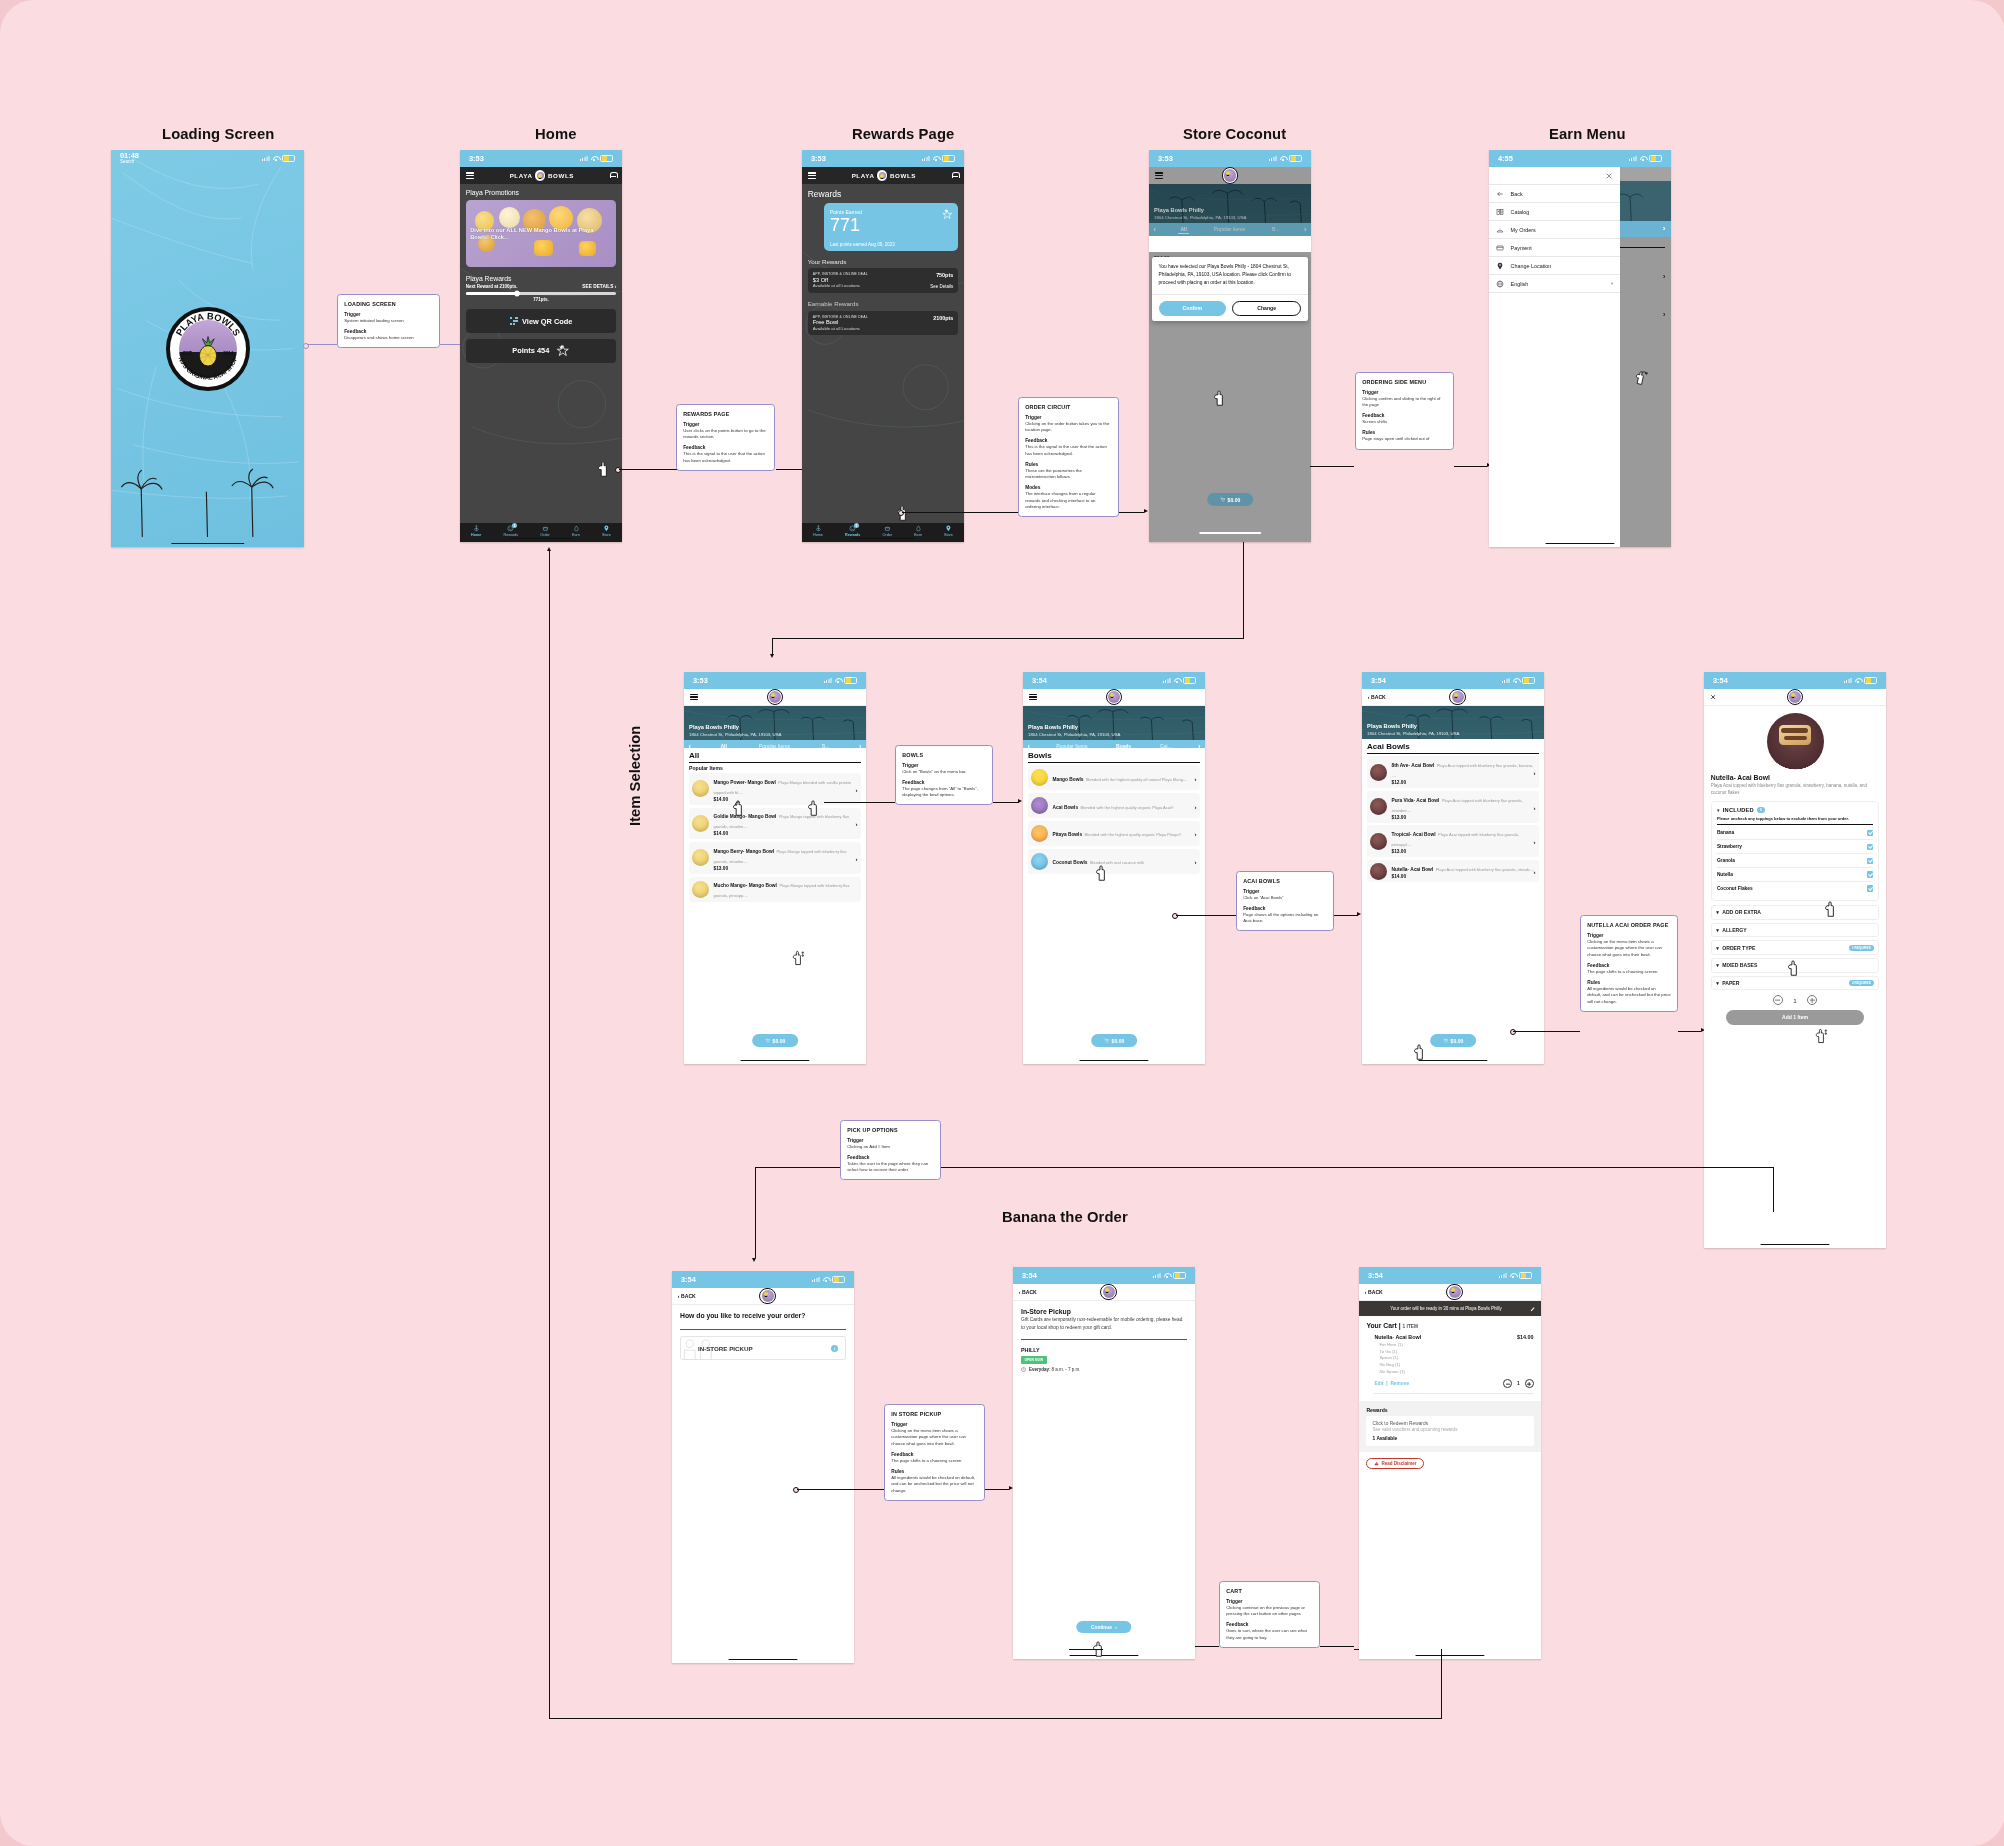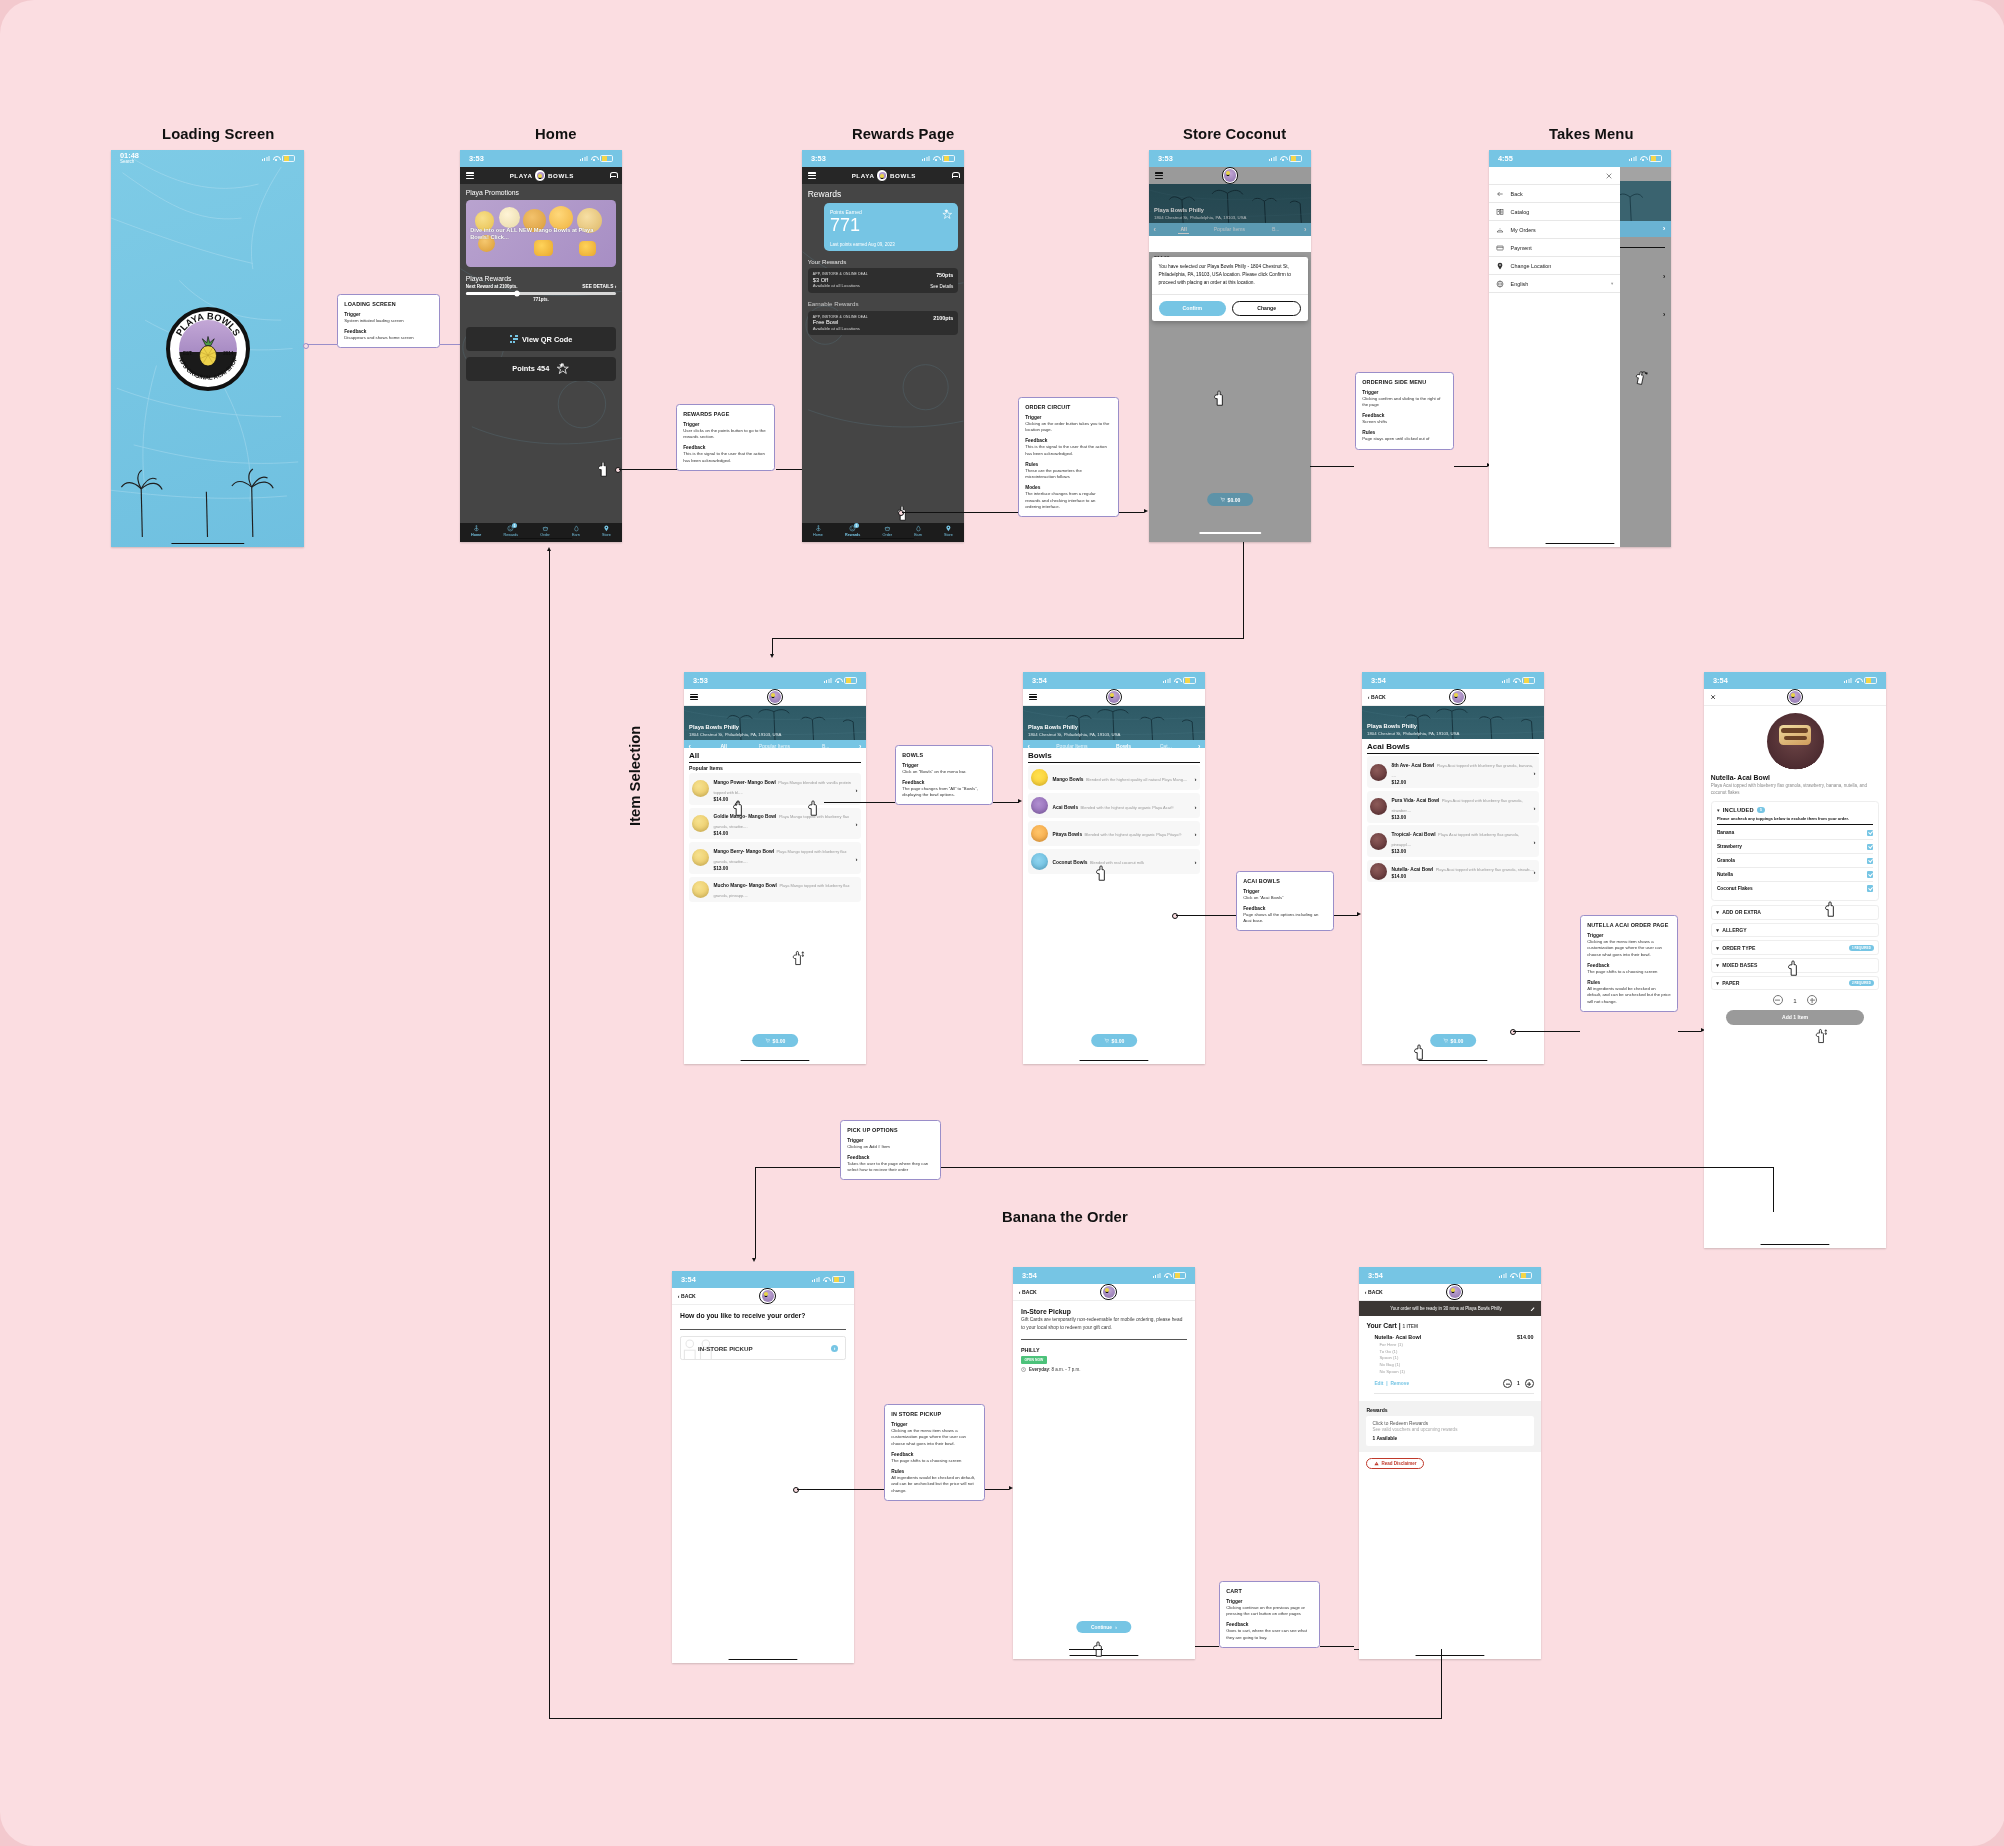--- a/index.html
+++ b/index.html
@@ -126,21 +126,21 @@
 </style>
 </head>
 <body>
 
 <div id="canvas">
 
   <div class="sec-title" style="left:162px;top:126px;">Loading Screen</div>
   <div class="sec-title" style="left:535px;top:126px;">Home</div>
   <div class="sec-title" style="left:852px;top:126px;">Rewards Page</div>
   <div class="sec-title" style="left:1183px;top:126px;">Store Coconut</div>
-  <div class="sec-title" style="left:1549px;top:126px;">Takes Menu</div>
+  <div class="sec-title" style="left:1549px;top:126px;">Earn Menu</div>
   <div class="vtitle" style="left:627px;top:826px;">Item Selection</div>
   <div class="sec-title" style="left:1002px;top:1209px;">Banana the Order</div>
 
   <div class="phone" style="left:111px;top:150px;width:193px;height:397px;background:linear-gradient(160deg,#7ecbe6,#6fc0e0);">
     <div class="status" style="background:transparent;">
       <div style="display:flex;flex-direction:column;line-height:1.05;">
         <span>01:48</span>
         <span style="font-size:4.5px;font-weight:400;">Search</span>
       </div>
       <div class="stat-right">
@@ -286,21 +286,21 @@
         <div style="display:flex;justify-content:space-between;align-items:center;">
           <span style="color:#fff;font-size:4.5px;font-weight:bold;">Next Reward at 2100pts.</span>
           <span style="color:#fff;font-size:4.8px;font-weight:bold;"><span>SEE DETAILS</span> ›</span>
         </div>
         <div class="progress" style="margin-top:2.8px;">
             <div class="fill"></div>
             <div class="knob"></div>
           </div>
         <div style="text-align:center;color:#fff;font-size:4.5px;font-weight:bold;margin-top:2.3px;">771pts.</div>
 
-        <div class="btn-dark" style="height:24px;margin-top:25px;font-size:7.4px;">
+        <div class="btn-dark" style="height:24px;margin-top:7px;font-size:7.4px;">
           <span class="qr">
               <i></i>
               <i style="background:transparent"></i>
               <i></i>
               <i style="background:transparent"></i>
               <i></i>
               <i></i>
               <i></i>
               <i></i>
               <i style="background:transparent"></i>

